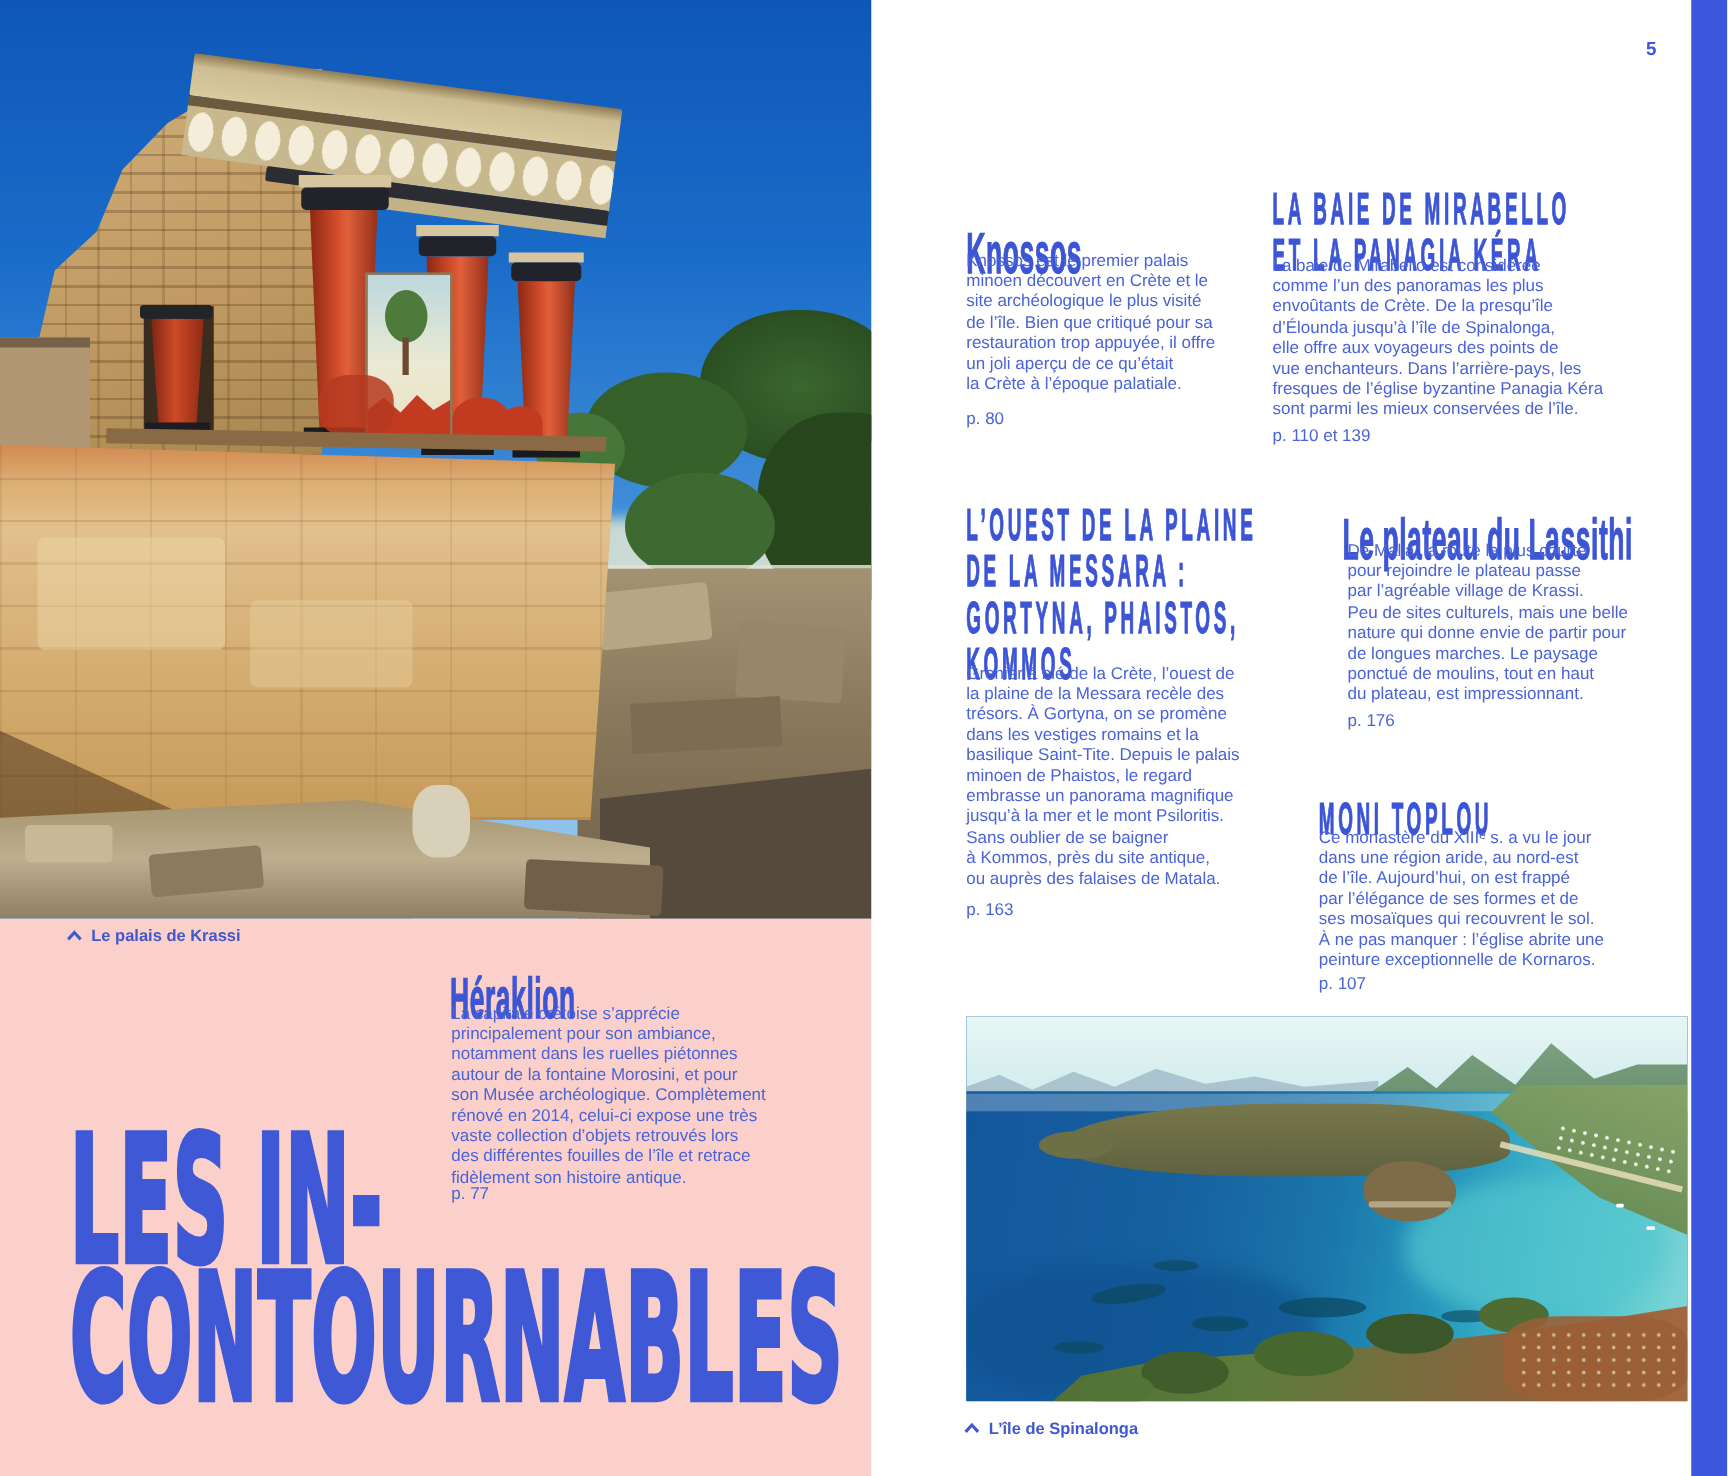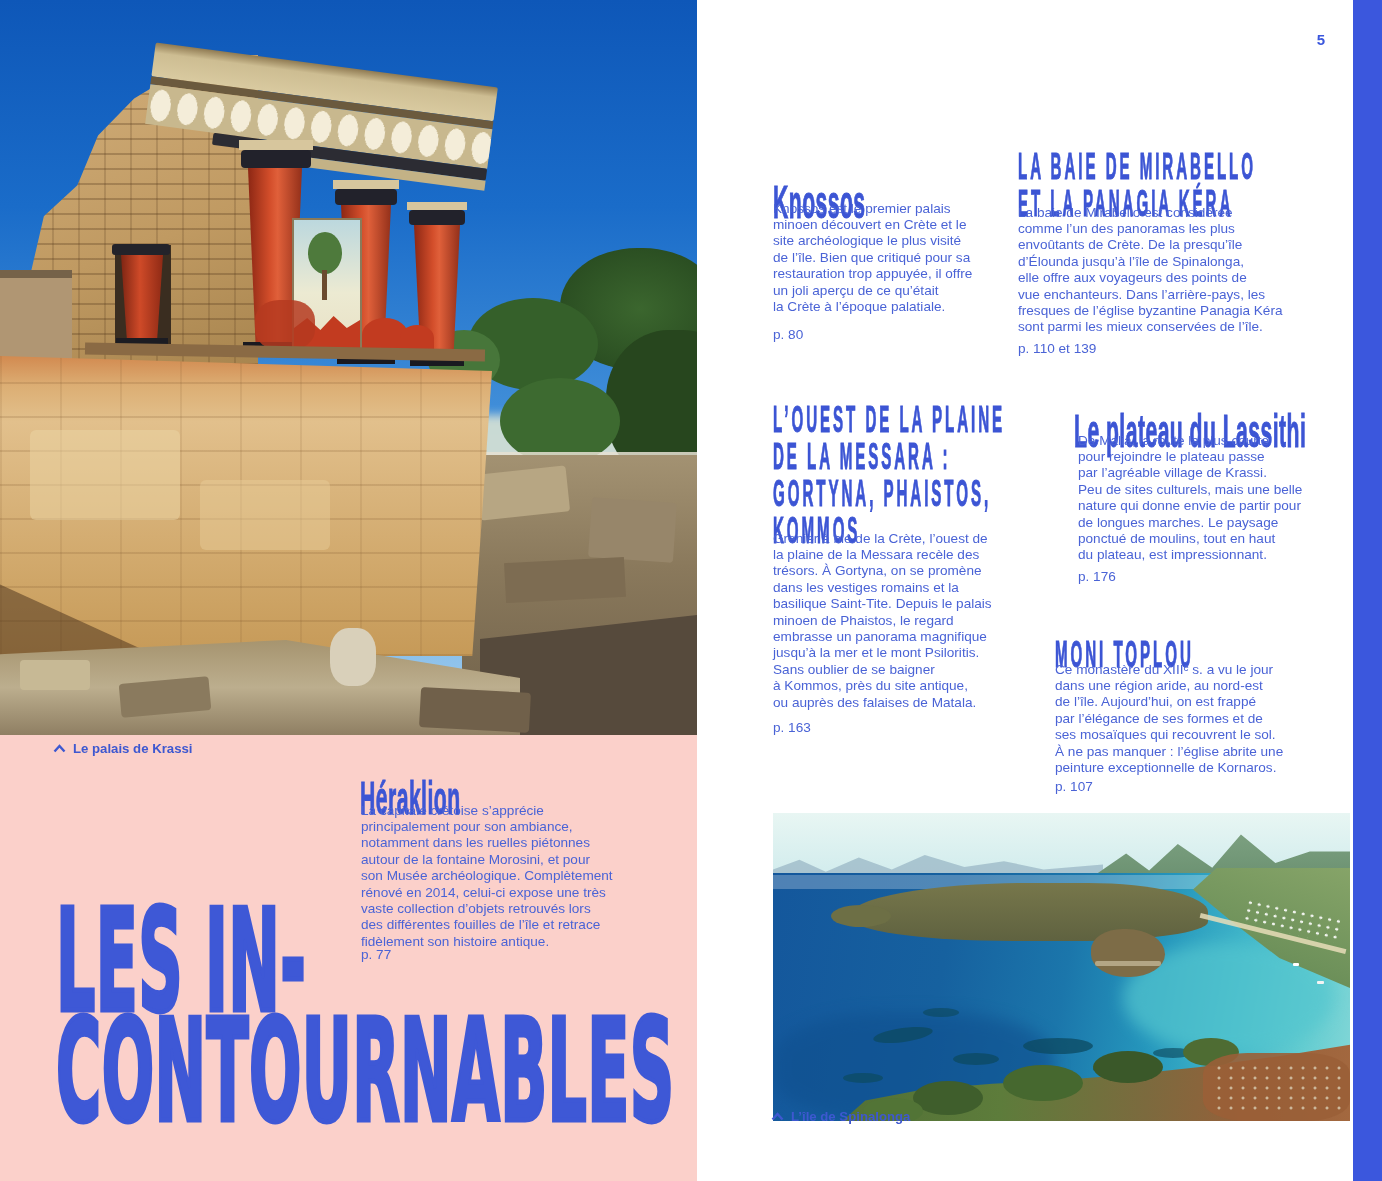--- a/index.html
+++ b/index.html
@@ -24,21 +24,21 @@
   .pagenum{position:absolute;left:1308px;top:31px;width:26px;text-align:center;color:#3b57dd;
            font-size:15px;font-weight:bold;}
   
   .p-knossos-t{left:773px;top:141px}   .p-knossos-b{left:773px;top:187px}   .p-knossos-r{left:773px;top:327px}
   .p-messara-t{left:773px;top:371px}   .p-messara-b{left:773px;top:517px}   .p-messara-r{left:773px;top:720px}
   .p-mirab-t{left:1018px;top:118px}    .p-mirab-b{left:1018px;top:191px}    .p-mirab-r{left:1018px;top:341px}
   .p-lassi-t{left:1074px;top:370px}    .p-lassi-b{left:1078px;top:419px}    .p-lassi-r{left:1078px;top:569px}
   .p-toplou-t{left:1055px;top:606px}   .p-toplou-b{left:1055px;top:648px}   .p-toplou-r{left:1055px;top:779px}
   .p-herak-t{left:360px;top:737px}     .p-herak-b{left:361px;top:789px}     .p-herak-r{left:361px;top:947px}
   .p-mega1{left:56px;top:892px}        .p-mega2{left:56px;top:1002px}
-  .p-cap-l{left:53px;top:741px}        .p-cap-r{left:771px;top:1109px}
+  .p-cap-l{left:53px;top:741px}        .p-cap-r{left:771px;top:1135px}
   
   .photo-knossos{position:absolute;left:0;top:0;width:697px;height:735px;overflow:hidden;background:#2b76c9;}
   .photo-spin{position:absolute;left:773px;top:813px;width:577px;height:308px;overflow:hidden;background:#1b6aa6;}
   .pink{position:absolute;left:0;top:735px;width:697px;height:446px;background:#fbd0ca;}
   .bluebar{position:absolute;left:1353px;top:0;width:29px;height:1181px;background:#3b57dd;}
 </style>
 </head>
 <body>
 
 <div class="page">

